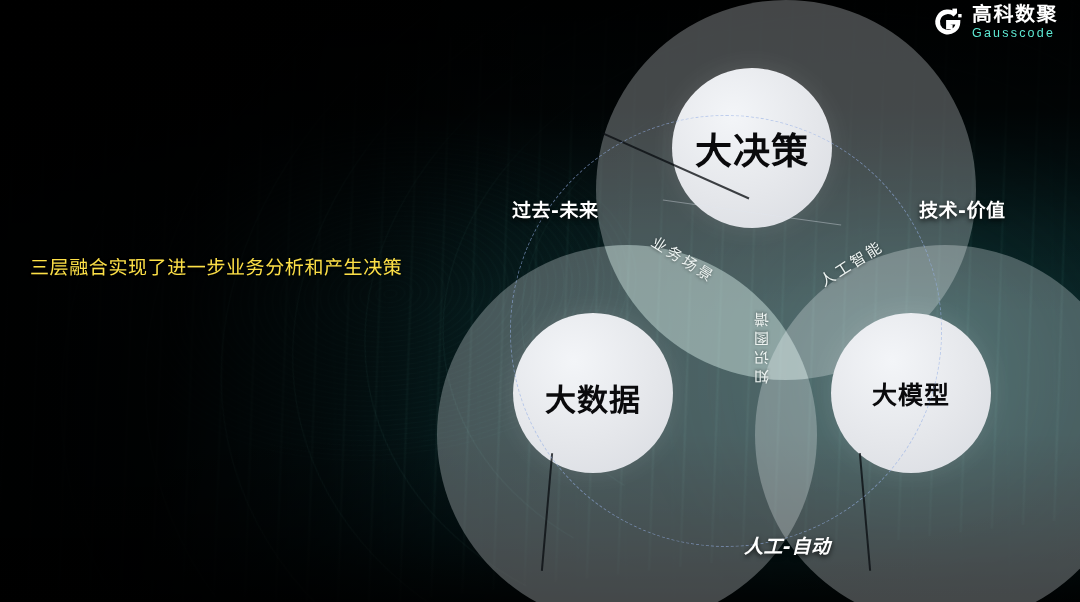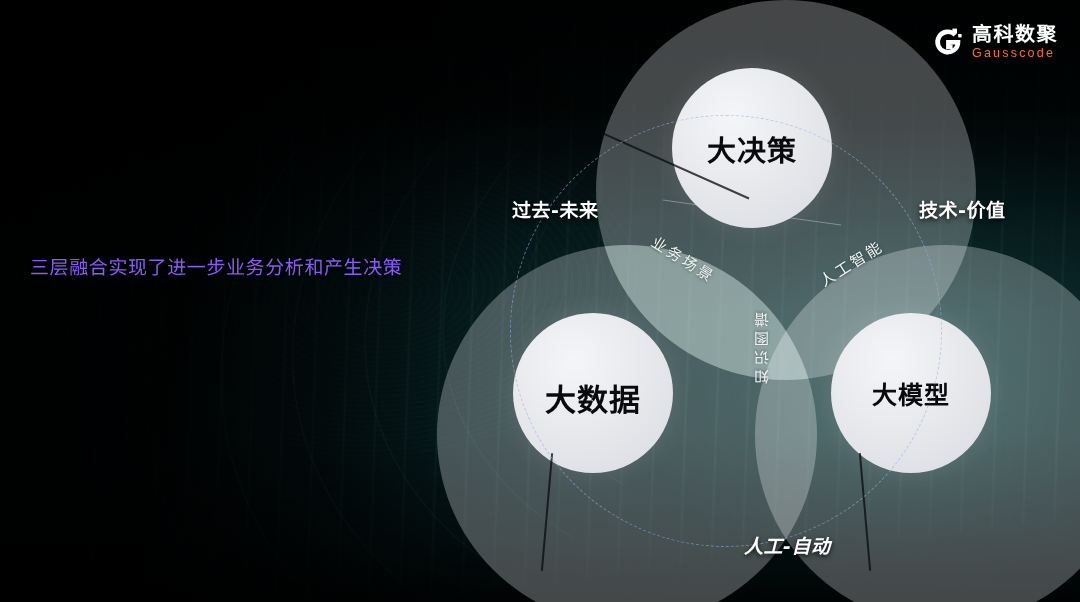--- a/index.html
+++ b/index.html
@@ -93,47 +93,47 @@
     position:absolute;right:-90px;top:120px;width:520px;height:520px;
     background:radial-gradient(circle, rgba(40,120,115,.30) 0%, rgba(20,70,70,.12) 45%, rgba(0,0,0,0) 72%);
     filter:blur(12px);
   }
   .vignette{
     background:radial-gradient(125% 110% at 62% 48%, rgba(0,0,0,0) 40%, rgba(0,0,0,.55) 82%, rgba(0,0,0,.9) 100%);
   }
 
   
   .logo{
-    position:absolute;top:24px;right:22px;
+    position:absolute;top:4px;right:22px;
     display:flex;align-items:center;gap:9px;
     z-index:40;
   }
   .logo-mark{position:relative;width:30px;height:30px;flex:0 0 auto;}
   .logo-text{display:flex;flex-direction:column;line-height:1;}
   .logo-cn{
     color:#fff;font-size:20px;font-weight:700;letter-spacing:1.5px;
     font-family:"DejaVu Sans","Liberation Sans",sans-serif;
   }
   .logo-en{
-    color:#f97316;font-size:12.5px;letter-spacing:2.2px;margin-top:3px;
+    color:#5eead4;font-size:12.5px;letter-spacing:2.2px;margin-top:3px;
     font-family:"Liberation Sans",sans-serif;
   }
 
   
   .copy{position:absolute;left:30px;top:252px;z-index:30;}
   .headline{
     font-family:"DejaVu Sans","Liberation Sans",sans-serif;
     font-size:34px;font-weight:700;letter-spacing:1px;
     color:#7fe9c4;
     text-shadow:0 0 14px rgba(80,225,180,.35);
     margin:0 0 18px 0;white-space:nowrap;
   }
   .sub-line{
     font-family:"DejaVu Sans","Liberation Sans",sans-serif;
-    font-size:19px;color:#8b5cf6;letter-spacing:.6px;
+    font-size:19px;color:#fde047;letter-spacing:.6px;
     margin:0 0 16px 0;white-space:nowrap;
     text-shadow:0 1px 3px rgba(0,0,0,.8);
   }
 
   
   .venn{position:absolute;left:400px;top:-20px;width:680px;height:640px;z-index:20;}
 
   .vcircle{
     position:absolute;width:380px;height:380px;border-radius:50%;
     background:rgba(226,233,234,.30);
@@ -155,21 +155,21 @@
     position:absolute;border-radius:50%;
     background:radial-gradient(circle at 38% 30%, #f3f5f8 0%, #e4e6ea 58%, #d8dbe1 100%);
     display:flex;align-items:center;justify-content:center;
     box-shadow:0 0 26px rgba(255,255,255,.10);
   }
   .nucleus span{
     font-family:"DejaVu Sans","Liberation Sans",sans-serif;
     font-weight:700;color:#0a0a0c;white-space:nowrap;
   }
   .nuc-top{left:272px;top:88px;width:160px;height:160px;}
-  .nuc-top span{font-size:29px;letter-spacing:1px;font-family:Liberation Mono, monospace;}
+  .nuc-top span{font-size:37px;letter-spacing:1px;font-family:Liberation Mono, monospace;}
   .nuc-left{left:113px;top:333px;width:160px;height:160px;}
   .nuc-left span{font-size:31px;letter-spacing:1px;margin-top:9px;}
   .nuc-right{left:431px;top:333px;width:160px;height:160px;}
   .nuc-right span{font-size:25px;letter-spacing:1px;}
 
   .overlap-label{
     position:absolute;
     font-family:"DejaVu Sans","Liberation Sans",sans-serif;
     font-size:15px;color:#eef4f2;letter-spacing:3px;white-space:nowrap;
     text-shadow:0 1px 3px rgba(0,0,0,.45);

